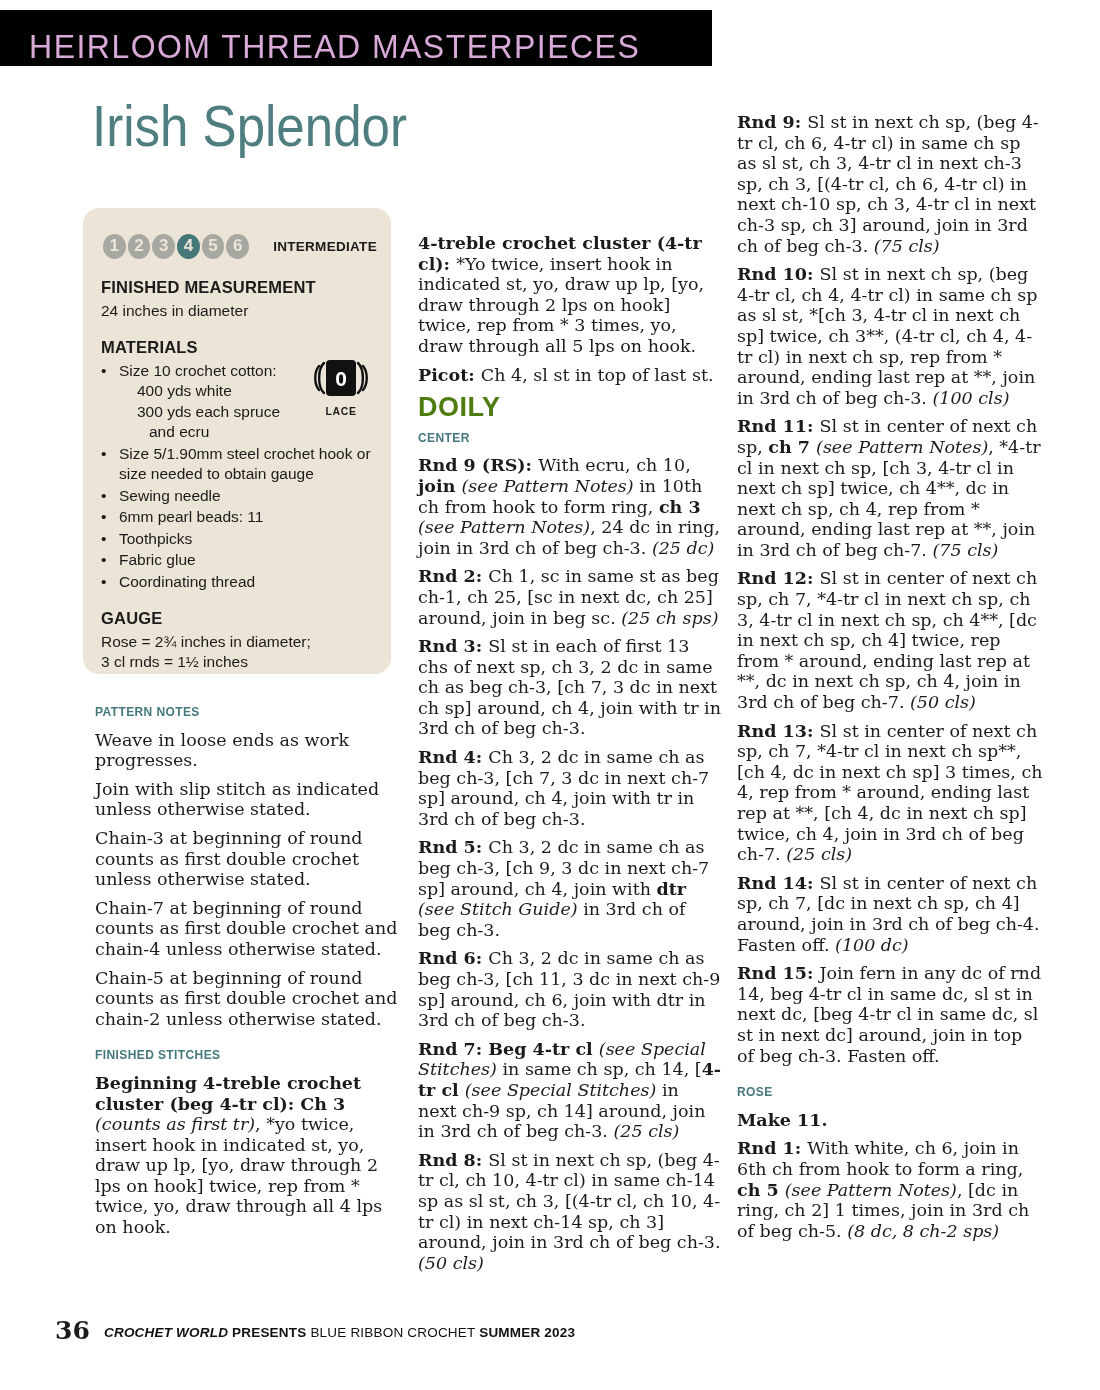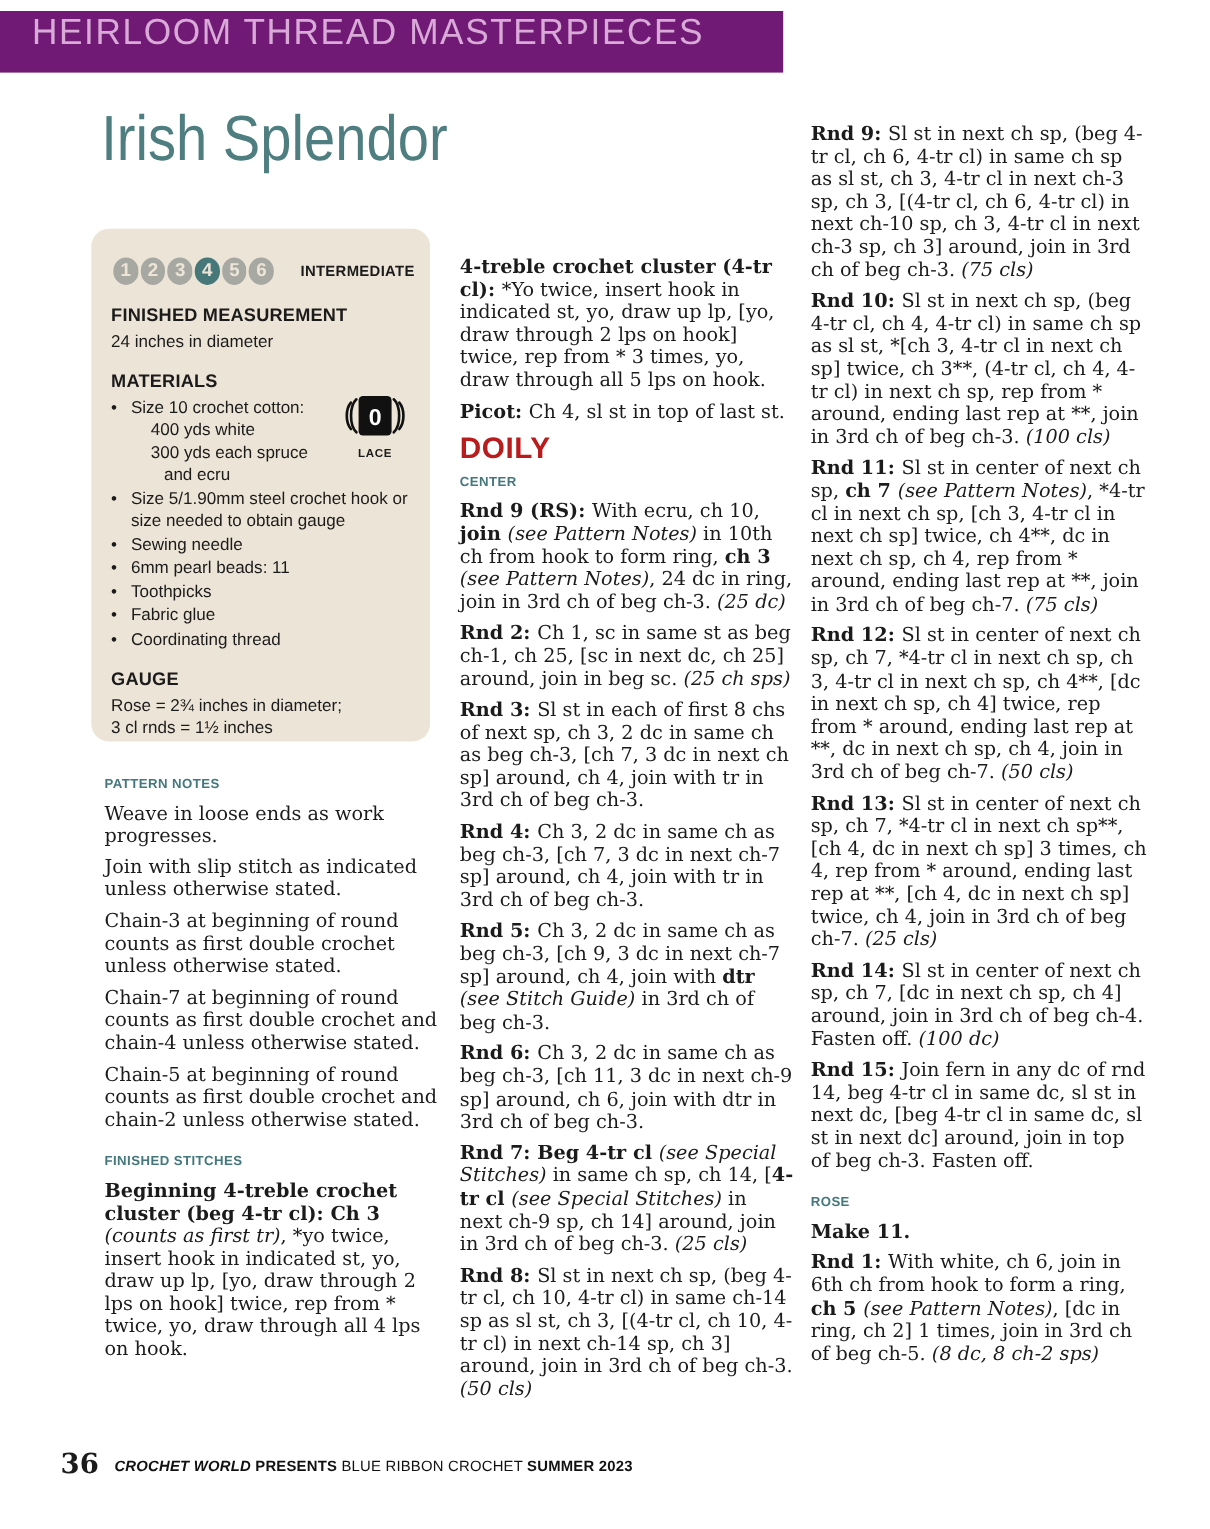--- a/index.html
+++ b/index.html
@@ -1,21 +1,21 @@
 <!DOCTYPE html>
 <html><head>
 <meta charset="utf-8">
 <style>
   html,body{margin:0;padding:0;background:#fff;}
   .page{position:relative;width:1100px;height:1390px;background:#ffffff;overflow:hidden;
         font-family:"DejaVu Serif",serif;color:#1b1b1b;}
 
   
-  .banner{position:absolute;left:0;top:10px;width:712px;height:56px;background:#701a75;
-          display:flex;align-items:flex-start;}
+  .banner{position:absolute;left:0;top:10px;width:712px;height:56px;background:#000000;
+          display:flex;align-items:flex-end;}
   .banner-text{color:#d9a9d8;font-family:"Liberation Sans",sans-serif;font-size:33px;
                padding-left:30px;letter-spacing:1.5px;white-space:nowrap;transform:scaleX(.97);transform-origin:left;}
 
   
   .title{position:absolute;left:92px;top:92px;font-family:"Liberation Sans",sans-serif;
          font-size:58px;color:#4e7e80;white-space:nowrap;transform:scaleX(.88);transform-origin:left;}
   .byline{position:absolute;left:98px;top:216px;font-family:"Liberation Sans",sans-serif;
           font-weight:700;font-size:20px;color:#111;}
   .byline .prefix{margin-right:6px;}
 
@@ -42,21 +42,21 @@
   .col{position:absolute;font-size:17.5px;line-height:20.6px;}
   .col p{margin:0 0 8px;}
   .col-left{left:95px;top:702px;width:314px;}
   .col-mid{left:418px;top:233px;width:304px;}
   .col-right{left:737px;top:112px;width:307px;}
 
   .sub-heading{font-family:"Liberation Sans",sans-serif;font-weight:700;font-size:12px;
                color:#44787d;letter-spacing:.4px;margin:0 0 7px;}
   .mt{margin-top:16px;}
   .doily-heading{font-family:"Liberation Sans",sans-serif;font-weight:700;font-size:27px;
-                 color:#b91c1c;letter-spacing:.5px;margin:12px 0 10px;}
+                 color:#4d7c0f;letter-spacing:.5px;margin:12px 0 10px;}
 
   .rt-b{font-weight:700;}
   .rt-i{font-style:italic;}
   .rt-bi{font-weight:700;font-style:italic;margin-top:44px;}
 
   
   .footer-page{position:absolute;left:55px;top:1316px;font-family:"DejaVu Serif",serif;
                font-weight:700;font-size:25px;}
   .footer-credit{position:absolute;left:104px;top:1325px;font-family:"Liberation Sans",sans-serif;
                  font-size:13.5px;letter-spacing:.2px;color:#111;}
@@ -159,21 +159,21 @@
     <p><span class="rt-b">Beginning 4-treble crochet cluster (beg 4-tr cl): Ch 3 </span><span class="rt-i">(counts as first tr)</span><span>, *yo twice, insert hook in indicated st, yo, draw up lp, [yo, draw through 2 lps on hook] twice, rep from * twice, yo, draw through all 4 lps on hook.</span></p>
   </div>
 
   <div class="col col-mid">
     <p><span class="rt-b">4-treble crochet cluster (4-tr cl): </span><span>*Yo twice, insert hook in indicated st, yo, draw up lp, [yo, draw through 2 lps on hook] twice, rep from * 3 times, yo, draw through all 5 lps on hook.</span></p>
     <p><span class="rt-b">Picot: </span><span>Ch 4, sl st in top of last st.</span></p>
     <div class="doily-heading">DOILY</div>
     <div class="sub-heading">CENTER</div>
     <p><span class="rt-b">Rnd 9 (RS): </span><span>With ecru, ch 10, </span><span class="rt-b">join </span><span class="rt-i">(see Pattern Notes) </span><span>in 10th ch from hook to form ring, </span><span class="rt-b">ch 3 </span><span class="rt-i">(see Pattern Notes)</span><span>, 24 dc in ring, join in 3rd ch of beg ch-3. </span><span class="rt-i">(25 dc)</span></p>
     <p><span class="rt-b">Rnd 2: </span><span>Ch 1, sc in same st as beg ch-1, ch 25, [sc in next dc, ch 25] around, join in beg sc. </span><span class="rt-i">(25 ch sps)</span></p>
-    <p><span class="rt-b">Rnd 3: </span><span>Sl st in each of first 8 chs of next sp, ch 3, 2 dc in same ch as beg ch-3, [ch 7, 3 dc in next ch sp] around, ch 4, join with tr in 3rd ch of beg ch-3.</span></p>
+    <p><span class="rt-b">Rnd 3: </span><span>Sl st in each of first 13 chs of next sp, ch 3, 2 dc in same ch as beg ch-3, [ch 7, 3 dc in next ch sp] around, ch 4, join with tr in 3rd ch of beg ch-3.</span></p>
     <p><span class="rt-b">Rnd 4: </span><span>Ch 3, 2 dc in same ch as beg ch-3, [ch 7, 3 dc in next ch-7 sp] around, ch 4, join with tr in 3rd ch of beg ch-3.</span></p>
     <p><span class="rt-b">Rnd 5: </span><span>Ch 3, 2 dc in same ch as beg ch-3, [ch 9, 3 dc in next ch-7 sp] around, ch 4, join with </span><span class="rt-b">dtr </span><span class="rt-i">(see Stitch Guide) </span><span>in 3rd ch of beg ch-3.</span></p>
     <p><span class="rt-b">Rnd 6: </span><span>Ch 3, 2 dc in same ch as beg ch-3, [ch 11, 3 dc in next ch-9 sp] around, ch 6, join with dtr in 3rd ch of beg ch-3.</span></p>
     <p><span class="rt-b">Rnd 7: Beg 4-tr cl </span><span class="rt-i">(see Special Stitches) </span><span>in same ch sp, ch 14, [</span><span class="rt-b">4-tr cl </span><span class="rt-i">(see Special Stitches) </span><span>in next ch-9 sp, ch 14] around, join in 3rd ch of beg ch-3. </span><span class="rt-i">(25 cls)</span></p>
     <p><span class="rt-b">Rnd 8: </span><span>Sl st in next ch sp, (beg 4-tr cl, ch 10, 4-tr cl) in same ch-14 sp as sl st, ch 3, [(4-tr cl, ch 10, 4-tr cl) in next ch-14 sp, ch 3] around, join in 3rd ch of beg ch-3. </span><span class="rt-i">(50 cls)</span></p>
   </div>
 
   <div class="col col-right">
     <p><span class="rt-b">Rnd 9: </span><span>Sl st in next ch sp, (beg 4-tr cl, ch 6, 4-tr cl) in same ch sp as sl st, ch 3, 4-tr cl in next ch-3 sp, ch 3, [(4-tr cl, ch 6, 4-tr cl) in next ch-10 sp, ch 3, 4-tr cl in next ch-3 sp, ch 3] around, join in 3rd ch of beg ch-3. </span><span class="rt-i">(75 cls)</span></p>
     <p><span class="rt-b">Rnd 10: </span><span>Sl st in next ch sp, (beg 4-tr cl, ch 4, 4-tr cl) in same ch sp as sl st, *[ch 3, 4-tr cl in next ch sp] twice, ch 3**, (4-tr cl, ch 4, 4-tr cl) in next ch sp, rep from * around, ending last rep at **, join in 3rd ch of beg ch-3. </span><span class="rt-i">(100 cls)</span></p>

